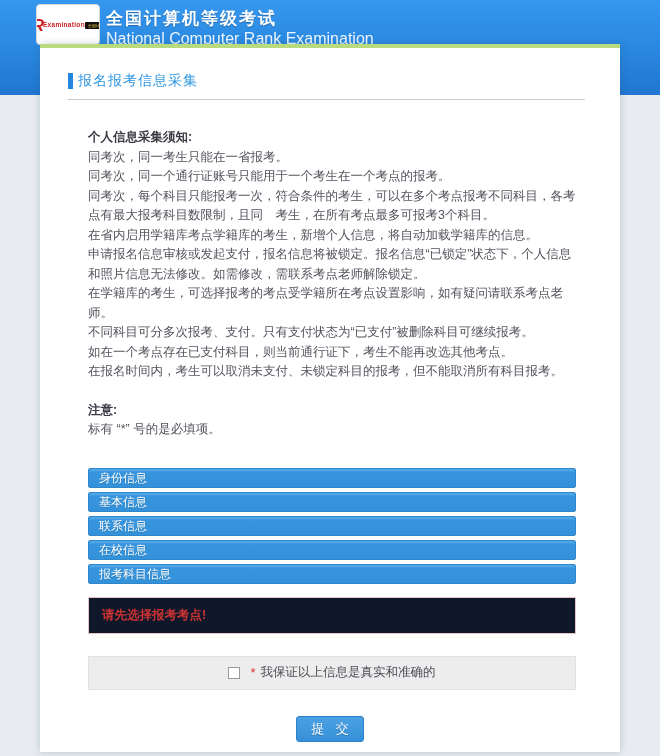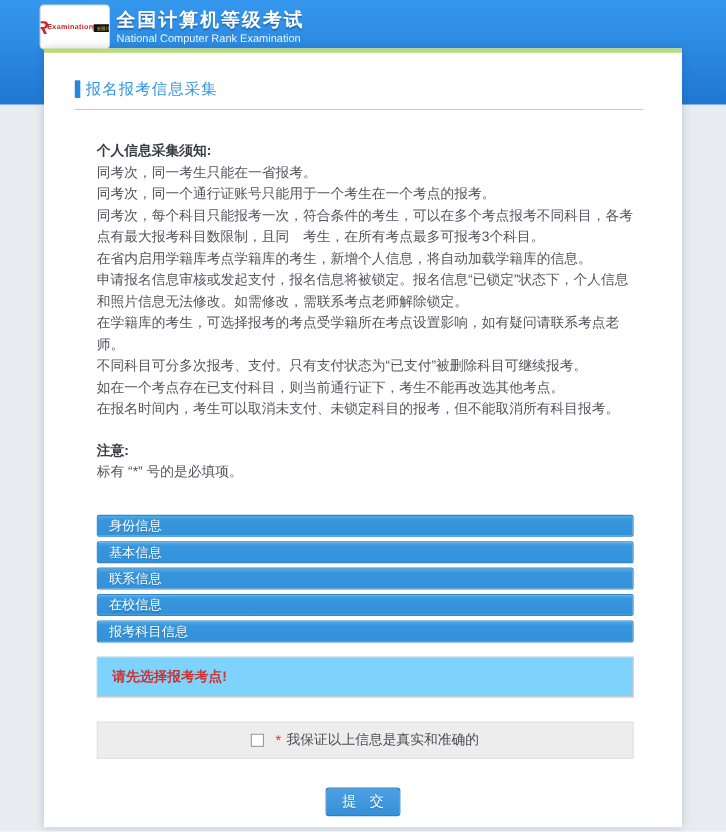--- a/index.html
+++ b/index.html
@@ -32,21 +32,21 @@
   .logo-strip {
     margin-top: 1px; background: #111; color: #ffd24a; font-size: 4px;
     line-height: 7px; padding: 0 3px; border-radius: 1px; white-space: nowrap;
   }
   .header-title {
     position: absolute; left: 106px; top: 7px; color: #ffffff;
     font-size: 17px; font-weight: bold; letter-spacing: 2px;
     text-shadow: 0 1px 1px rgba(0,0,0,0.25);
   }
   .header-sub {
-    position: absolute; left: 106px; top: 30px; color: #eef6ff; font-size: 10px;
+    position: absolute; left: 106px; top: 30px; color: #eef6ff; font-size: 16px;
   }
 
   
   .panel {
     position: absolute; left: 40px; top: 44px; width: 580px; height: 708px;
     background: #ffffff; border-top: 4px solid #b9da7d;
     box-shadow: 0 0 7px rgba(40,70,110,0.25);
   }
   .panel-title-row {
     display: flex; align-items: center; margin: 24px 35px 0 28px;
@@ -69,21 +69,21 @@
     height: 20px; margin-bottom: 4px; cursor: pointer;
     background: linear-gradient(180deg, #55abe8 0%, #3795dd 20%, #3292da 100%);
     border: 1px solid #2f86cd; border-radius: 2px;
     color: #ffffff; font-size: 12px; line-height: 18px; padding-left: 10px;
     text-shadow: 0 1px 1px rgba(0,0,0,0.2);
   }
 
   
   .warning-box {
     margin: 13px 0 0 48px; width: 488px; height: 37px;
-    background: #7dd3fc; border: 1px solid #e3c6c6;
+    background: #0f172a; border: 1px solid #e3c6c6;
     display: flex; align-items: center; padding-left: 13px;
   }
   .warning-text { color: #cc3333; font-size: 12.5px; font-weight: bold; }
 
   
   .agree-bar {
     margin: 22px 0 0 48px; width: 488px; height: 34px;
     background: #ededed; border: 1px solid #e2e2e2;
     display: flex; align-items: center; justify-content: center;
   }

